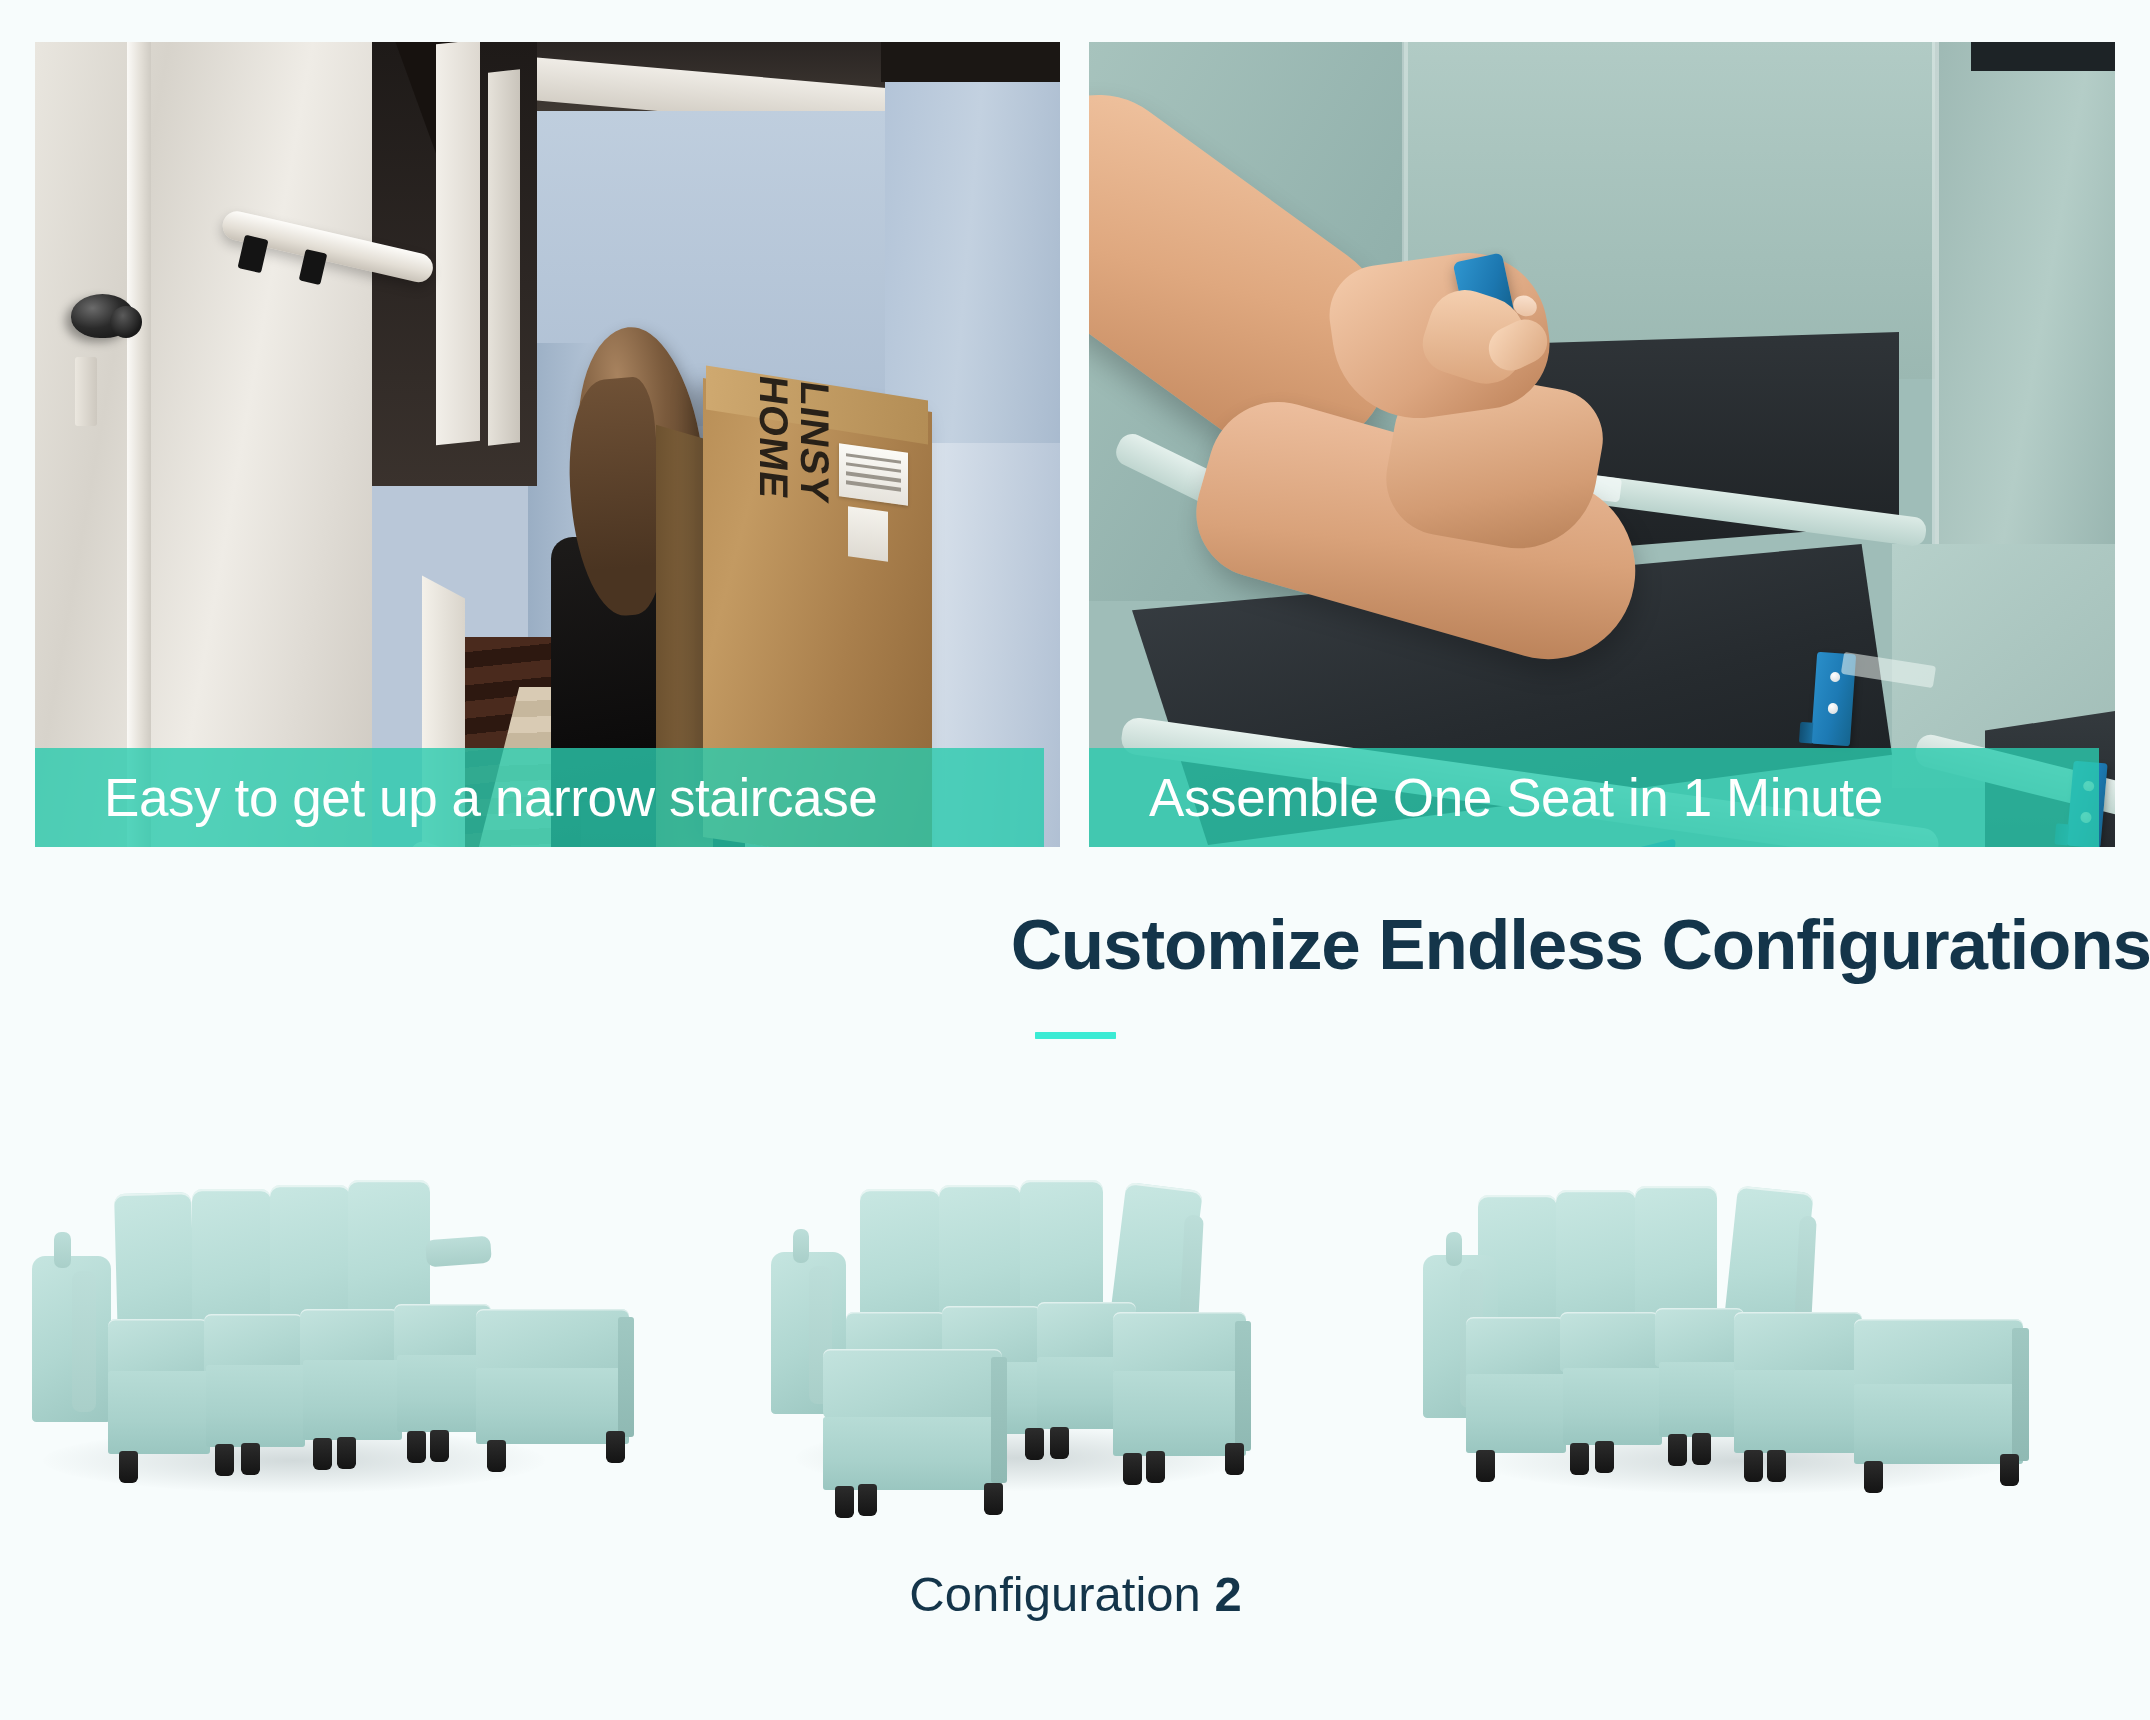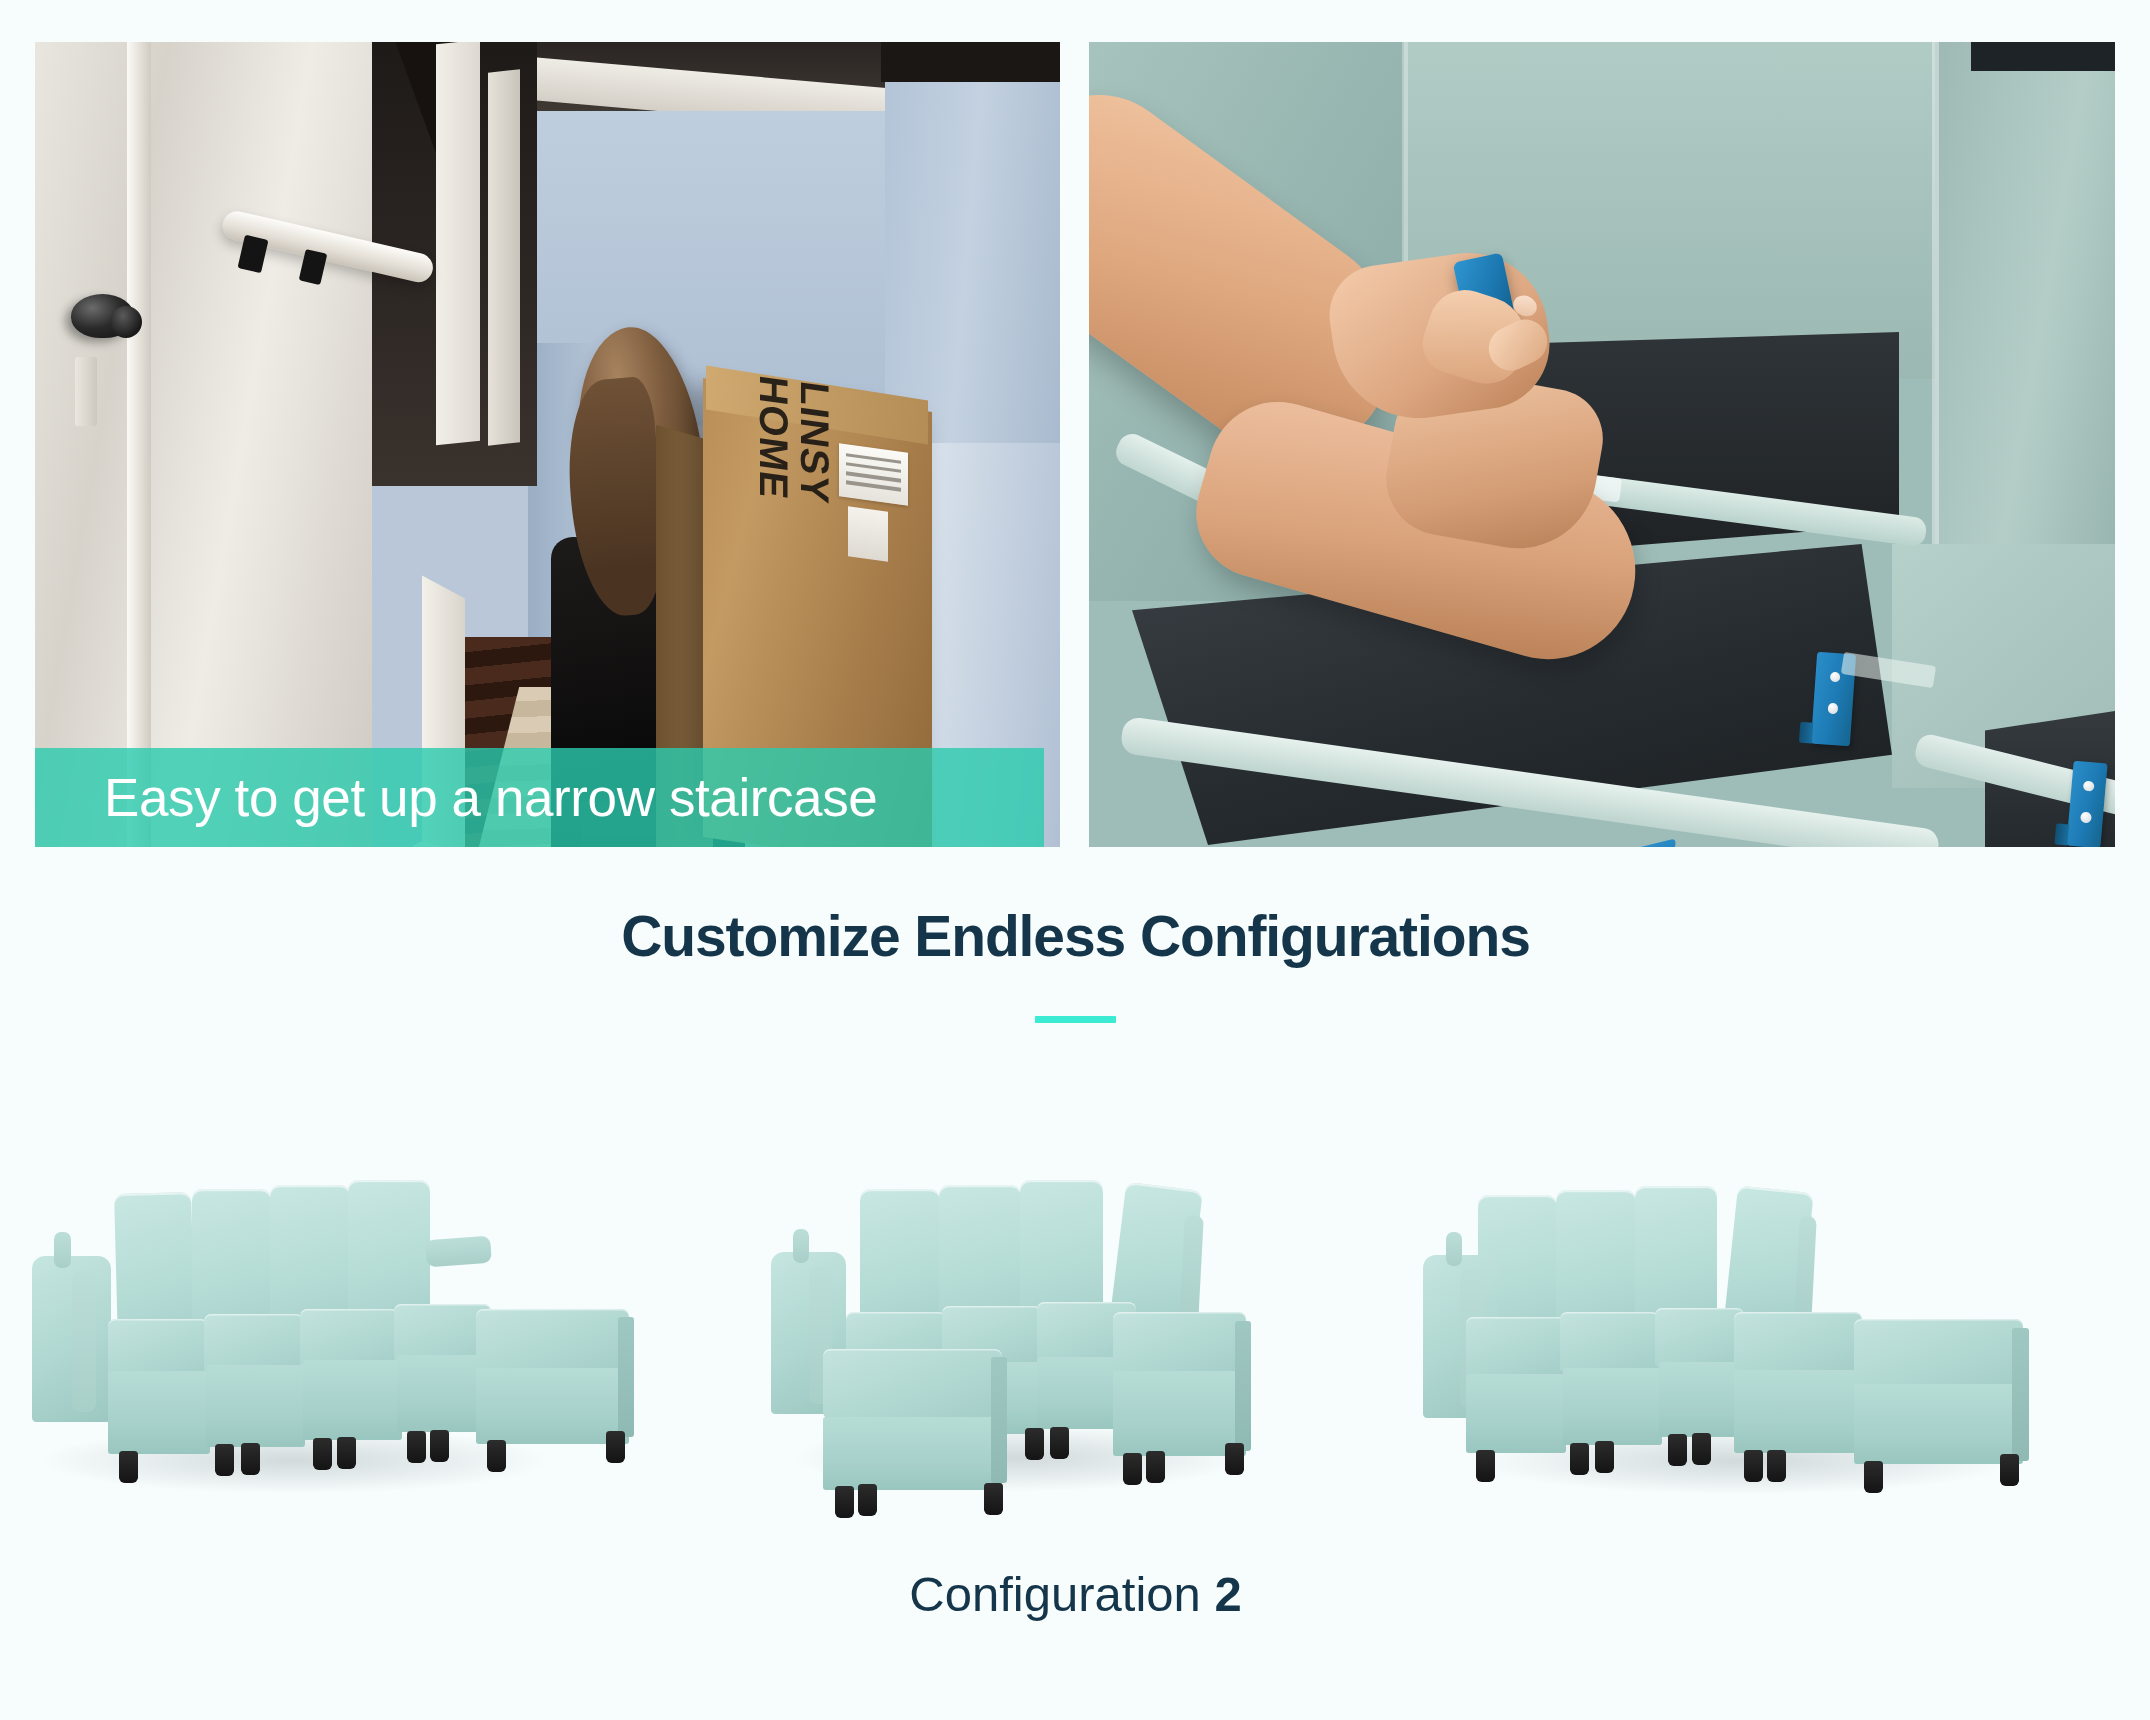--- a/index.html
+++ b/index.html
@@ -465,24 +465,25 @@
 
   
   .heading-block {
     position: absolute;
     left: 0; top: 905px;
     width: 2151px;
     text-align: center;
   }
   .heading {
     color: #14354a;
-    font-size: 57px;
+    font-size: 71px;
     font-weight: 700;
     letter-spacing: -1.1px;
     line-height: 1.12;
+    text-align: right;
   }
   .accent-bar {
     width: 81px; height: 7.2px;
     background: #3bebd4;
     margin: 47px auto 0;
     border-radius: 0.7px;
   }
 
   
   .config-row {
@@ -667,20 +668,23 @@
       <div class="as-armBig"></div>
       <div class="as-forearm2"></div>
       <div class="as-handBottom"></div>
       <div class="as-handTop"></div>
       <div class="clip-held"></div>
       <div class="as-fingersTop"></div>
       <div class="as-thumb"></div>
       <div class="as-nail"></div>
     </div>
 
+    <div class="caption-band caption-right">
+      <span class="caption-text">Assemble One Seat in 1 Minute</span>
+    </div>
   </div>
 </div>
 
 <div class="heading-block">
   <div class="heading">Customize Endless Configurations</div>
   <div class="accent-bar"></div>
 </div>
 
 <div class="config-row">
 

